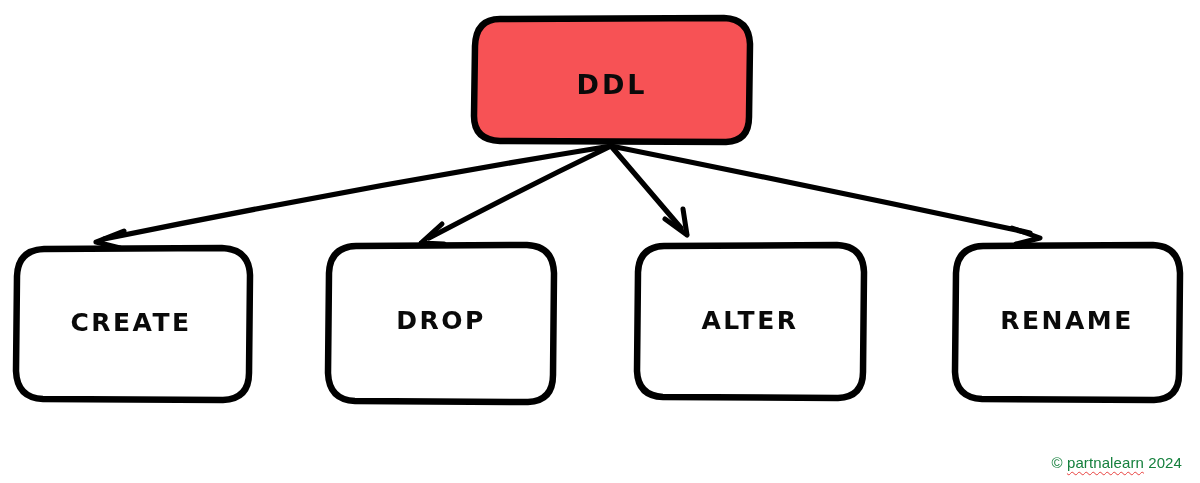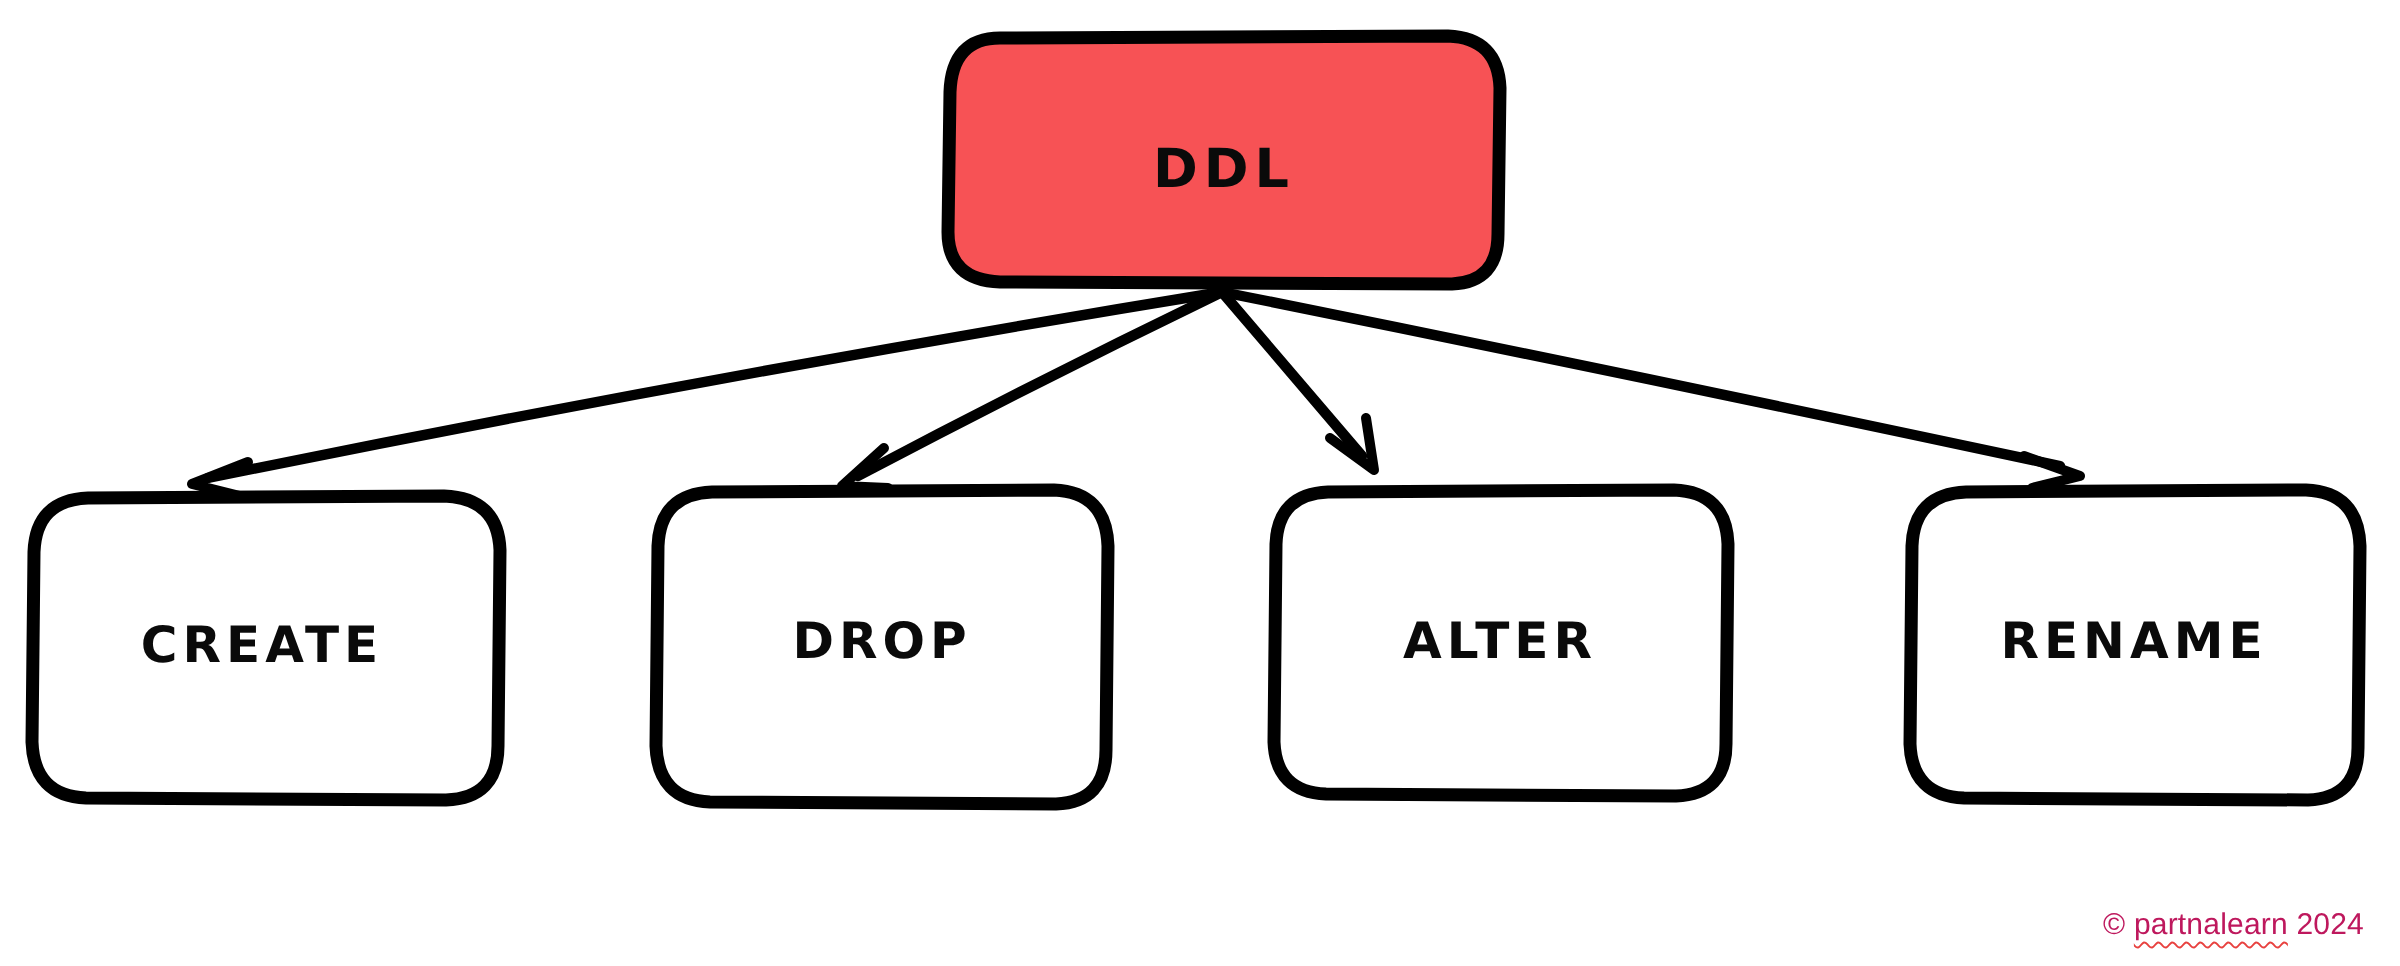--- a/index.html
+++ b/index.html
@@ -39,21 +39,21 @@
   }
   .node-label-child {
     font-size: 25px;
   }
   .watermark {
     position: absolute;
     right: 18px;
     bottom: 12px;
     font-family: "Liberation Sans", sans-serif;
     font-size: 15px;
-    color: #be185d;
+    color: #15803d;
     white-space: nowrap;
     letter-spacing: 0.1px;
     text-align: center;
   }
   .watermark .misspelled {
     text-decoration: underline wavy #e8413f;
     text-decoration-thickness: 1.3px;
     text-underline-offset: 3px;
     -webkit-text-decoration: underline wavy #e8413f;
   }

